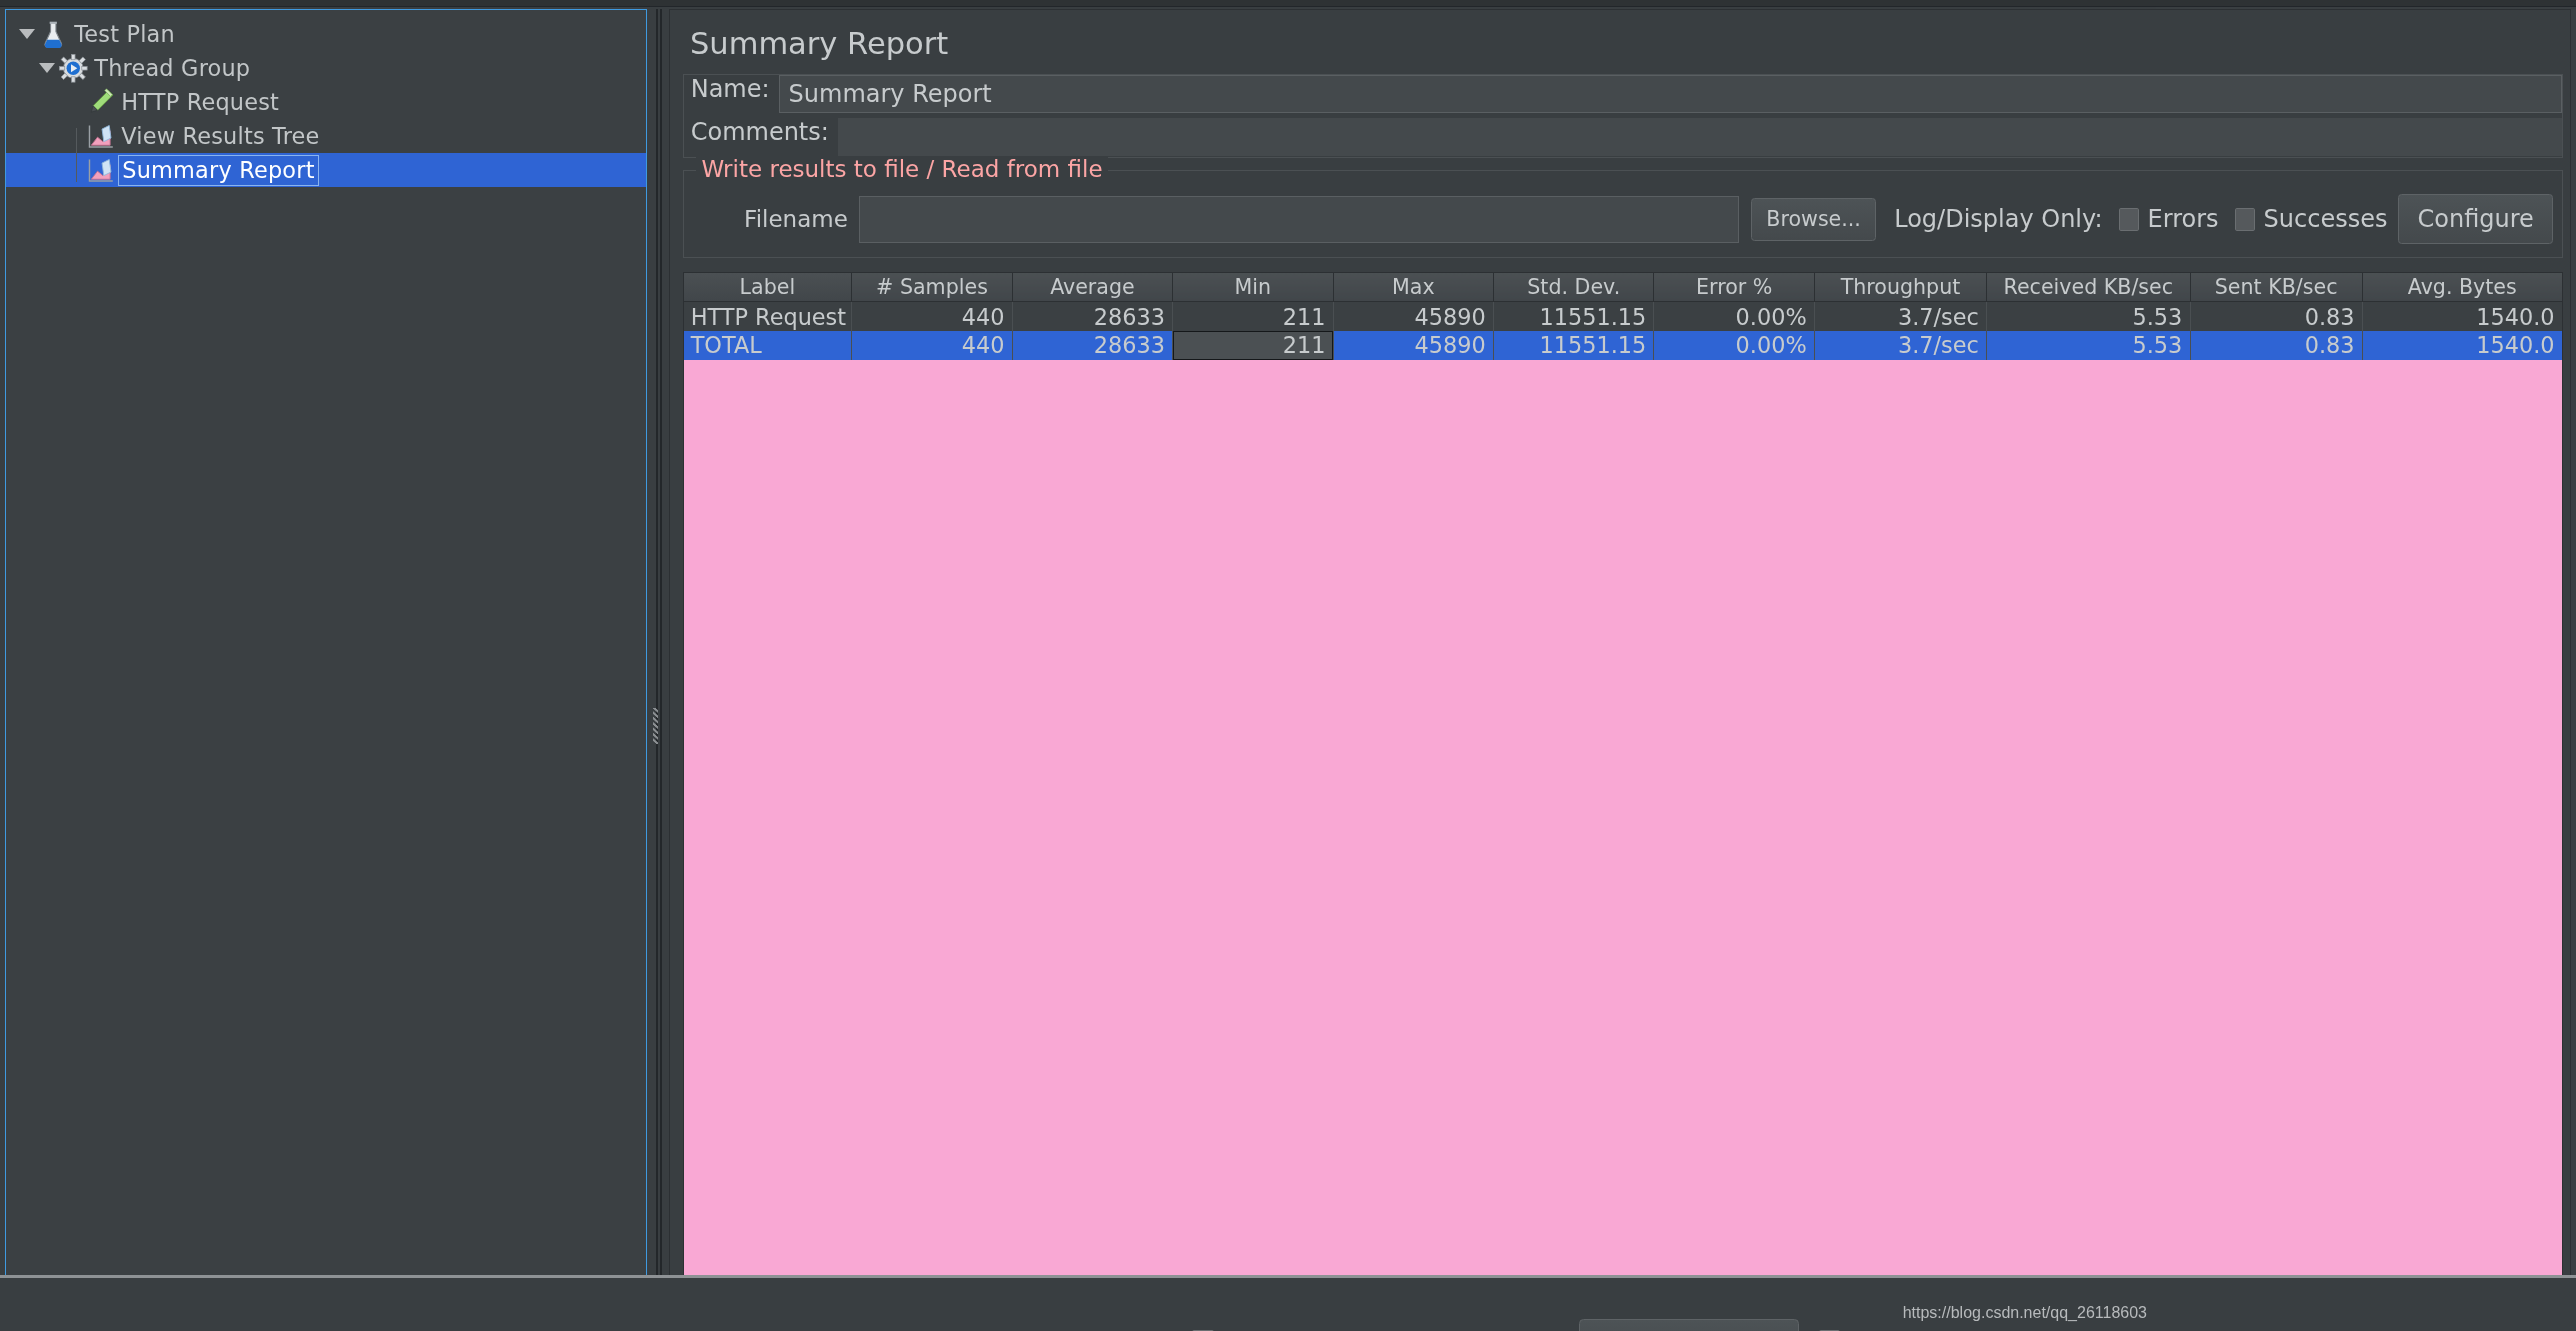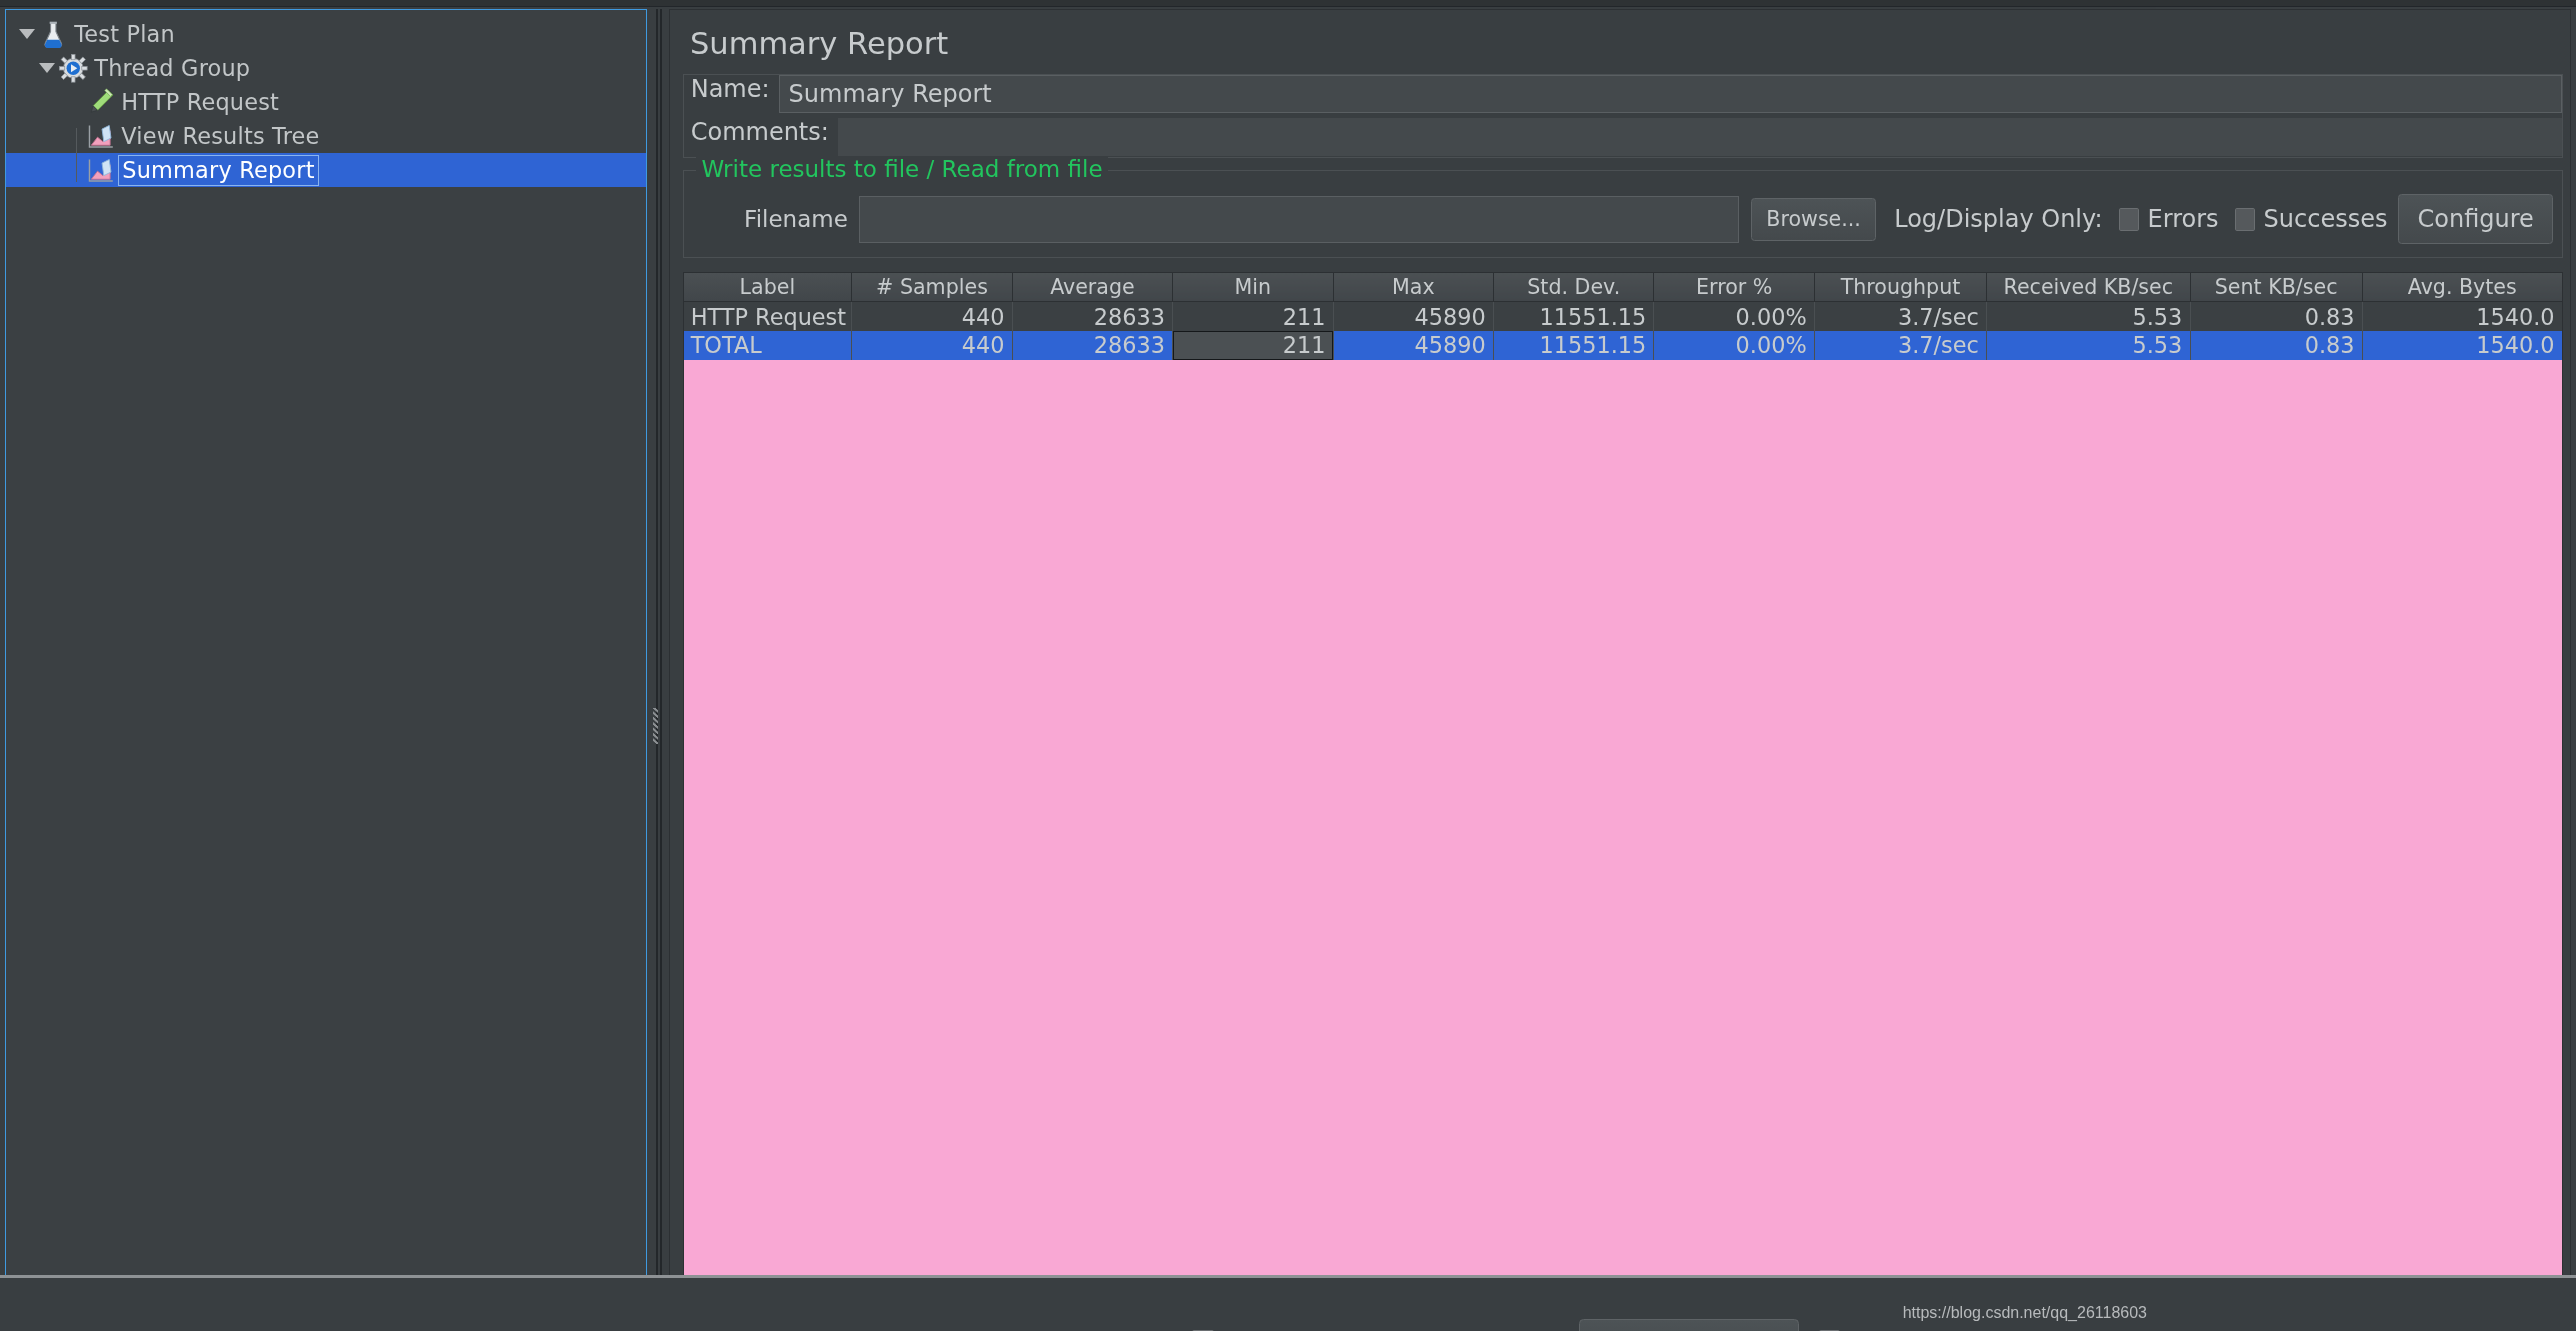--- a/index.html
+++ b/index.html
@@ -162,21 +162,21 @@
     border: 0.9px solid #4b5053;
     padding: 23px 9px 12.5px 9px;
     min-height: 82px;
   }
   .fieldset-legend {
     position: absolute;
     top: -15.2px; left: 12.5px;
     background: #393e41;
     padding: 0 5.4px;
     font-size: 23px;
-    color: #22c55e;
+    color: #fca5a5;
     white-space: nowrap;
   }
   .fs-row {
     display: flex;
     align-items: center;
     gap: 0;
     height: 50px;
   }
   .fs-label {
     font-size: 23px;

